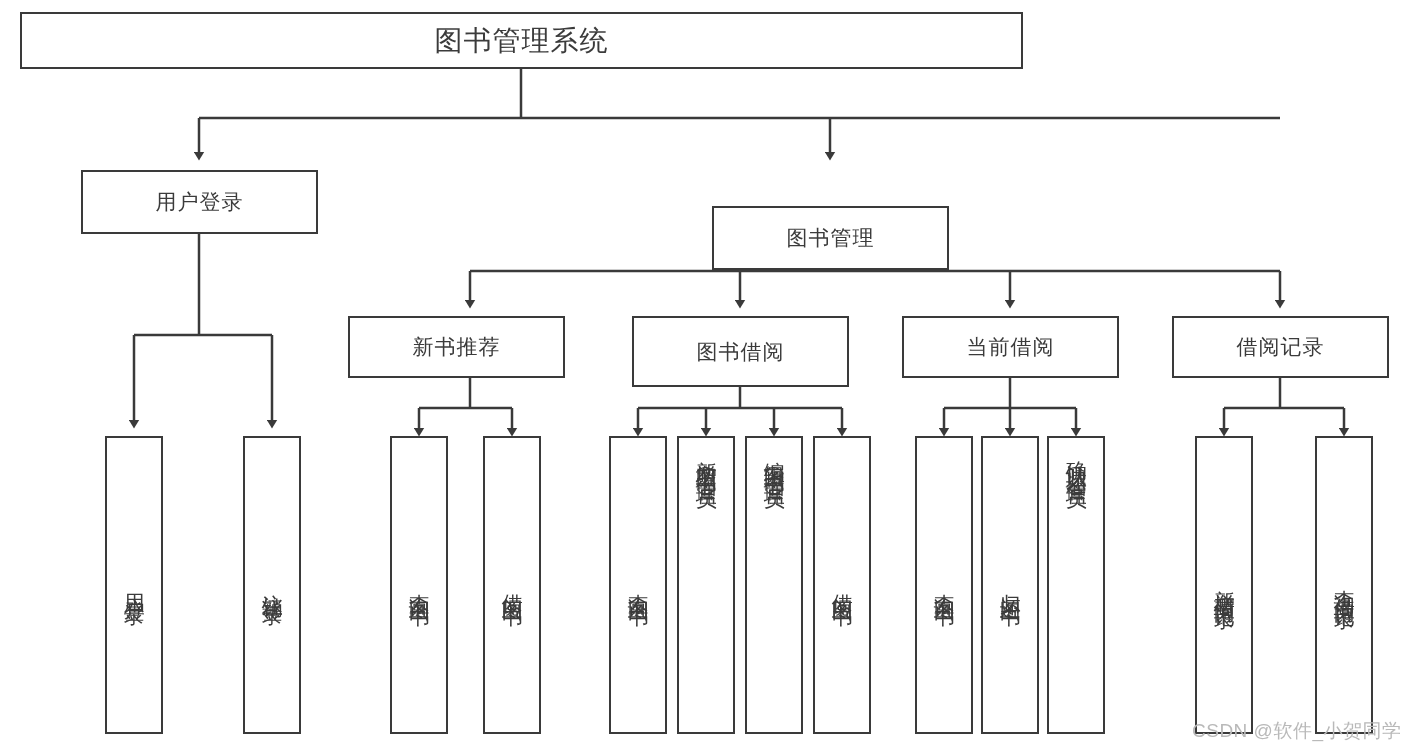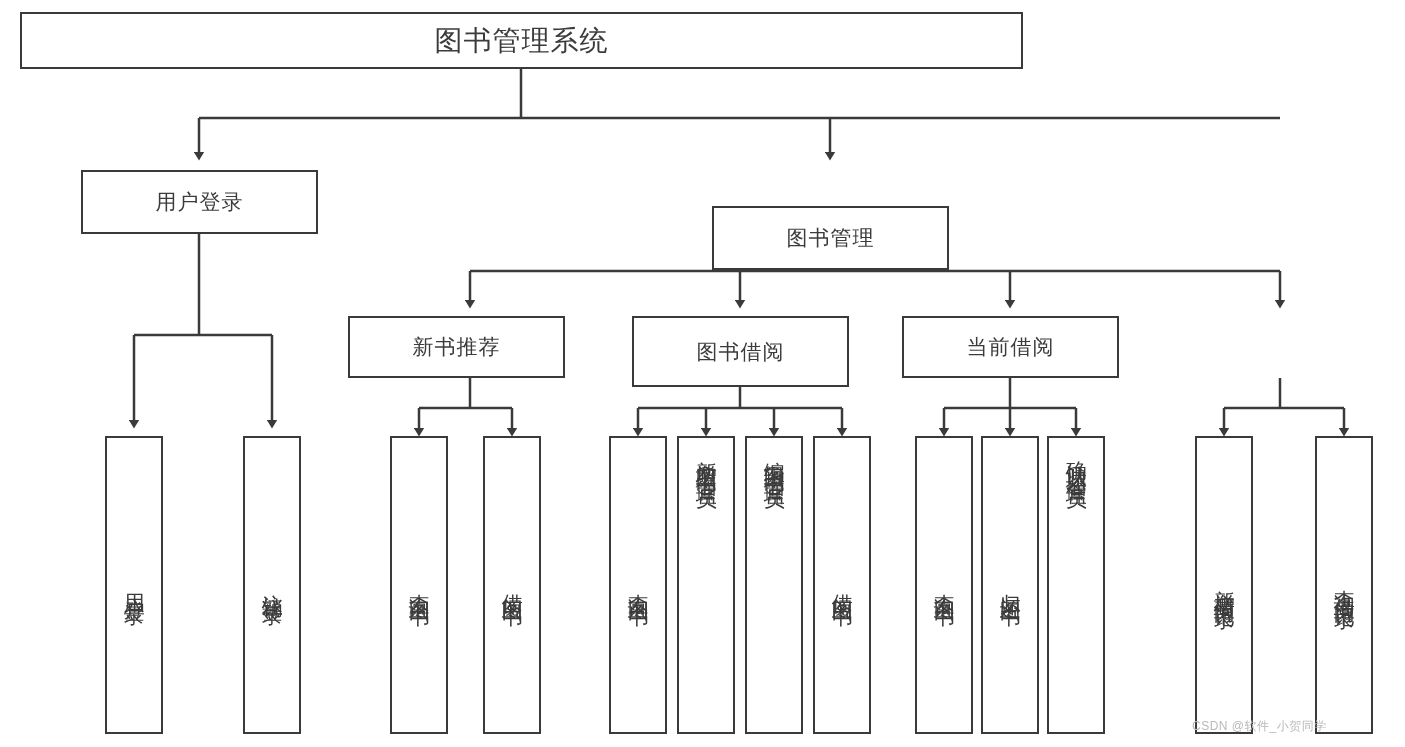--- a/index.html
+++ b/index.html
@@ -61,21 +61,21 @@
     letter-spacing: 4px;
     white-space: nowrap;
     max-height: 280px;
   }
   .v-node.centered {
     align-items: center;
     padding-top: 0;
   }
   .watermark {
     position: absolute;
-    font-size: 12px;
+    font-size: 19px;
     color: #b9b9b9;
     white-space: nowrap;
     letter-spacing: 0.5px;
   }
 </style>
 </head>
 <body>
 
 <div id="canvas">
 
@@ -142,20 +142,23 @@
 
   <div class="node h-node" style="left:348px; top:316px; width:217px; height:62px;">
     <span class="lbl">新书推荐</span>
   </div>
   <div class="node h-node" style="left:632px; top:316px; width:217px; height:71px;">
     <span class="lbl">图书借阅</span>
   </div>
   <div class="node h-node" style="left:902px; top:316px; width:217px; height:62px;align-items:center;">
     <span class="lbl">当前借阅</span>
   </div>
+  <div class="node h-node" style="left:1172px; top:316px; width:217px; height:62px;">
+    <span class="lbl">借阅记录</span>
+  </div>
 
   <div class="node v-node centered" style="left:105px; top:436px; width:58px; height:298px;">
     <span class="lbl">用户登录</span>
   </div>
   <div class="node v-node centered" style="left:243px; top:436px; width:58px; height:298px;">
     <span class="lbl">注销登录</span>
   </div>
 
   <div class="node v-node centered" style="left:390px; top:436px; width:58px; height:298px;">
     <span class="lbl">查询图书</span>

